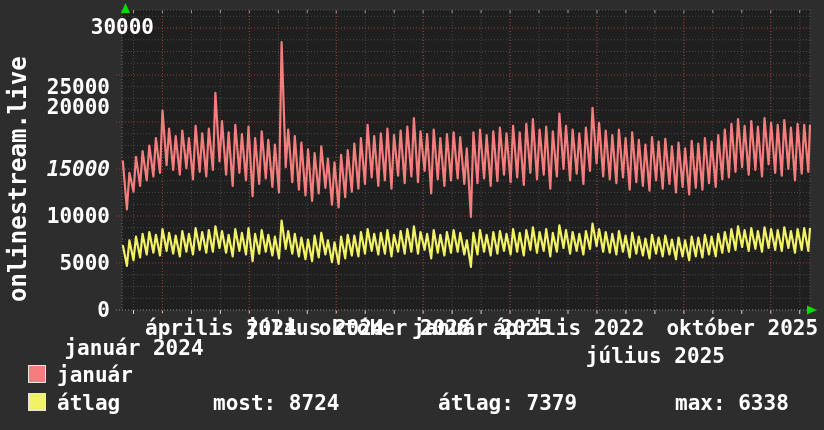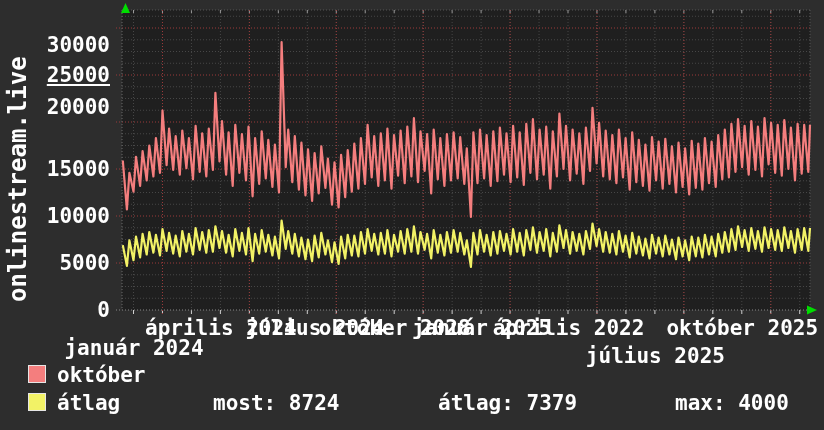--- a/index.html
+++ b/index.html
@@ -135,40 +135,40 @@
       <polyline points="122.8,160.5 126.9,209.4 129.4,172.8 133.5,191.6 136.0,156.8 140.1,185.9 142.6,151.1 146.7,180.3 149.3,145.5 153.4,176.5 155.9,138.0 160.0,172.8 162.5,110.7 166.6,165.2 169.1,128.6 173.2,169.9 175.7,136.1 179.8,174.6 182.3,130.5 186.4,168.1 188.9,138.0 193.0,179.3 195.6,125.8 199.7,171.8 202.2,133.3 206.3,176.5 208.8,128.6 212.9,169.9 215.4,92.9 219.5,161.5 222.0,121.1 226.1,174.6 228.6,132.3 232.7,185.9 235.3,124.8 239.4,172.8 241.9,134.2 246.0,180.3 248.5,126.7 252.6,196.3 255.1,138.0 259.2,184.0 261.7,131.4 265.8,178.4 268.3,139.9 272.4,186.9 274.9,144.6 279.0,192.5 281.6,42.1 285.7,167.1 288.2,129.5 292.3,182.2 294.8,136.1 298.9,189.7 301.4,142.7 305.5,195.3 308.0,149.3 312.1,201.0 314.6,153.0 318.7,193.4 321.3,146.4 325.4,187.8 327.9,158.7 332.0,204.7 334.5,162.4 338.6,207.5 341.1,154.9 345.2,197.2 347.7,150.2 351.8,191.6 354.3,143.6 358.4,188.7 360.9,138.0 365.0,184.0 367.6,124.8 371.7,177.5 374.2,136.1 378.3,185.9 380.8,133.3 384.9,180.3 387.4,128.6 391.5,188.7 394.0,135.2 398.1,175.6 400.6,130.5 404.7,183.1 407.3,126.7 411.4,176.5 413.9,118.2 418.0,182.2 420.5,131.4 424.6,170.9 427.1,134.2 431.2,193.4 433.7,129.5 437.8,179.3 440.3,138.0 444.4,185.9 446.9,134.2 451.0,180.3 453.6,132.3 457.7,178.4 460.2,137.0 464.3,184.0 466.8,148.3 470.9,216.9 473.4,132.3 477.5,183.1 480.0,129.5 484.1,178.4 486.6,135.2 490.7,185.9 493.3,131.4 497.4,181.2 499.9,127.6 504.0,174.6 506.5,133.3 510.6,182.2 513.1,125.8 517.2,177.5 519.7,132.3 523.8,185.0 526.3,123.9 530.4,172.8 532.9,119.2 537.0,179.3 539.6,129.5 543.7,174.6 546.2,126.7 550.3,188.7 552.8,131.4 556.9,176.5 559.4,113.5 563.5,169.0 566.0,125.8 570.1,180.3 572.6,129.5 576.7,173.7 579.3,133.3 583.4,184.0 585.9,127.6 590.0,170.9 592.5,107.9 596.6,163.4 599.1,122.9 603.2,176.5 605.7,130.5 609.8,179.3 612.3,135.2 616.4,183.1 618.9,129.5 623.0,177.5 625.6,138.0 629.7,189.7 632.2,132.3 636.3,182.2 638.8,139.9 642.9,185.9 645.4,144.6 649.5,190.6 652.0,137.0 656.1,180.3 658.6,141.7 662.7,188.7 665.3,138.9 669.4,184.0 671.9,146.4 676.0,192.5 678.5,142.7 682.6,186.9 685.1,148.3 689.2,194.4 691.7,140.8 695.8,187.8 698.3,143.6 702.4,189.7 704.9,138.0 709.0,183.1 711.6,141.7 715.7,186.9 718.2,135.2 722.3,179.3 724.8,129.5 728.9,177.5 731.4,123.9 735.5,171.8 738.0,119.2 742.1,167.1 744.6,125.8 748.7,174.6 751.3,121.1 755.4,169.9 757.9,126.7 762.0,176.5 764.5,118.2 768.6,164.3 771.1,122.9 775.2,172.8 777.7,124.8 781.8,175.6 784.3,120.1 788.4,169.0 790.9,127.6 795.0,180.3 797.6,123.9 801.7,173.7 804.2,124.8 808.3,171.8 810,124.8" fill="none" stroke="#f47e7e" stroke-width="2.2" stroke-linejoin="round"></polyline>
       <polyline points="122.8,245.1 126.9,265.8 129.4,240.4 133.5,260.2 136.0,236.7 140.1,257.4 142.6,233.9 146.7,254.5 149.3,232.0 153.4,252.7 155.9,234.8 160.0,255.5 162.5,229.2 166.6,250.8 169.1,232.9 173.2,253.6 175.7,235.7 179.8,256.4 182.3,231.0 186.4,251.7 188.9,233.9 193.0,254.5 195.6,228.2 199.7,249.8 202.2,232.0 206.3,252.7 208.8,230.1 212.9,251.7 215.4,226.3 219.5,248.0 222.0,231.0 226.1,252.7 228.6,234.8 232.7,256.4 235.3,229.2 239.4,250.8 241.9,232.9 246.0,254.5 248.5,228.2 252.6,261.1 255.1,233.9 259.2,253.6 261.7,230.1 265.8,251.7 268.3,234.8 272.4,255.5 274.9,236.7 279.0,258.3 281.6,220.7 285.7,248.9 288.2,231.0 292.3,253.6 294.8,233.9 298.9,256.4 301.4,237.6 305.5,259.2 308.0,239.5 312.1,261.1 314.6,235.7 318.7,257.4 321.3,232.9 325.4,254.5 327.9,240.4 332.0,262.1 334.5,242.3 338.6,263.9 341.1,236.7 345.2,258.3 347.7,234.8 351.8,255.5 354.3,235.7 358.4,256.4 360.9,232.0 365.0,253.6 367.6,229.2 371.7,250.8 374.2,233.9 378.3,254.5 380.8,232.9 384.9,253.6 387.4,230.1 391.5,256.4 394.0,234.8 398.1,251.7 400.6,231.0 404.7,253.6 407.3,229.2 411.4,251.7 413.9,226.3 418.0,253.6 420.5,232.0 424.6,249.8 427.1,233.9 431.2,258.3 433.7,230.1 437.8,252.7 440.3,234.8 444.4,255.5 446.9,232.0 451.0,252.7 453.6,230.1 457.7,251.7 460.2,232.9 464.3,254.5 466.8,240.4 470.9,266.8 473.4,232.9 477.5,254.5 480.0,230.1 484.1,251.7 486.6,234.8 490.7,255.5 493.3,232.0 497.4,253.6 499.9,231.0 504.0,250.8 506.5,233.9 510.6,254.5 513.1,229.2 517.2,251.7 519.7,232.9 523.8,255.5 526.3,230.1 530.4,249.8 532.9,227.3 537.0,252.7 539.6,232.0 543.7,250.8 546.2,229.2 550.3,256.4 552.8,232.9 556.9,251.7 559.4,225.4 563.5,248.0 566.0,230.1 570.1,253.6 572.6,232.0 576.7,250.8 579.3,233.9 583.4,254.5 585.9,231.0 590.0,248.9 592.5,223.5 596.6,246.1 599.1,229.2 603.2,251.7 605.7,232.0 609.8,252.7 612.3,233.9 616.4,254.5 618.9,231.0 623.0,251.7 625.6,235.7 629.7,257.4 632.2,232.9 636.3,253.6 638.8,236.7 642.9,255.5 645.4,238.6 649.5,258.3 652.0,234.8 656.1,253.6 658.6,237.6 662.7,256.4 665.3,235.7 669.4,254.5 671.9,239.5 676.0,259.2 678.5,237.6 682.6,256.4 685.1,240.4 689.2,260.2 691.7,236.7 695.8,256.4 698.3,237.6 702.4,257.4 704.9,234.8 709.0,254.5 711.6,236.7 715.7,256.4 718.2,233.9 722.3,252.7 724.8,232.0 728.9,251.7 731.4,229.2 735.5,249.8 738.0,226.3 742.1,247.0 744.6,230.1 748.7,250.8 751.3,228.2 755.4,248.9 757.9,231.0 762.0,251.7 764.5,227.3 768.6,248.0 771.1,229.2 775.2,249.8 777.7,230.1 781.8,250.8 784.3,227.3 788.4,248.0 790.9,231.0 795.0,252.7 797.6,229.2 801.7,249.8 804.2,228.2 808.3,250.8 810,228.0" fill="none" stroke="#f2f266" stroke-width="2.2" stroke-linejoin="round"></polyline>
       <polygon points="125.5,3 121,13 130,13" fill="#00dd00"></polygon>
       <polygon points="817,310 807,305.5 807,314.5" fill="#00dd00"></polygon>
     </svg>
   <span class="vtitle">onlinestream.live</span>
   <div id="ylabels">
       <span class="lab ylab" style="top: 299px;">0</span>
       <span class="lab ylab" style="top: 252px;">5000</span>
       <span class="lab ylab" style="top: 205px;">10000</span>
-      <span class="lab ylab" style="top: 158px;">15000</span>
+      <span class="lab ylab" style="top: 158px; font-style: italic;">15000</span>
       <span class="lab ylab" style="top: 96px;">20000</span>
-      <span class="lab ylab" style="top: 64px; text-decoration: underline;">25000</span>
-      <span class="lab ylab" style="top: 34px;">30000</span>
+      <span class="lab ylab" style="top: 76px;">25000</span>
+      <span class="lab ylab" style="top: 16px; padding-left: 44px;">30000</span>
     </div>
   <div id="xlabels">
       <span class="lab xlab" style="left: 24px; margin-top: 20px;">január 2024</span>
       <span class="lab xlab" style="left: 110.9px;">április 2024</span>
       <span class="lab xlab" style="left: 205px;">július 2024</span>
       <span class="lab xlab" style="left: 284.7px;">október 2028</span>
       <span class="lab xlab" style="left: 371.6px;">január 2025</span>
       <span class="lab xlab" style="left: 458.5px;">április 2022</span>
       <span class="lab xlab" style="left: 545.4px; margin-top: 28px;">július 2025</span>
       <span class="lab xlab" style="left: 632.3px;">október 2025</span>
     </div>
 
   <div>
     <span class="swatch" style="left: 28px; top: 365px; background: rgb(244, 126, 126);"></span>
-    <span class="leglab" style="left:57px;top:363px;">október</span>
+    <span class="leglab" style="left:57px;top:363px;">január</span>
 
     <span class="swatch" style="left: 28px; top: 393px; background: rgb(242, 242, 102);"></span>
     <span class="leglab" style="left:57px;top:391px;text-align:center;">átlag</span>
 
     <span class="leglab" style="left:213px;top:391px;">most: 8724</span>
     <span class="leglab" style="left:438px;top:391px;">átlag: 7379</span>
-    <span class="leglab" style="left:675px;top:391px;">max: 4000</span>
+    <span class="leglab" style="left:675px;top:391px;">max: 6338</span>
   </div>
 </div>
 
 </body></html>

